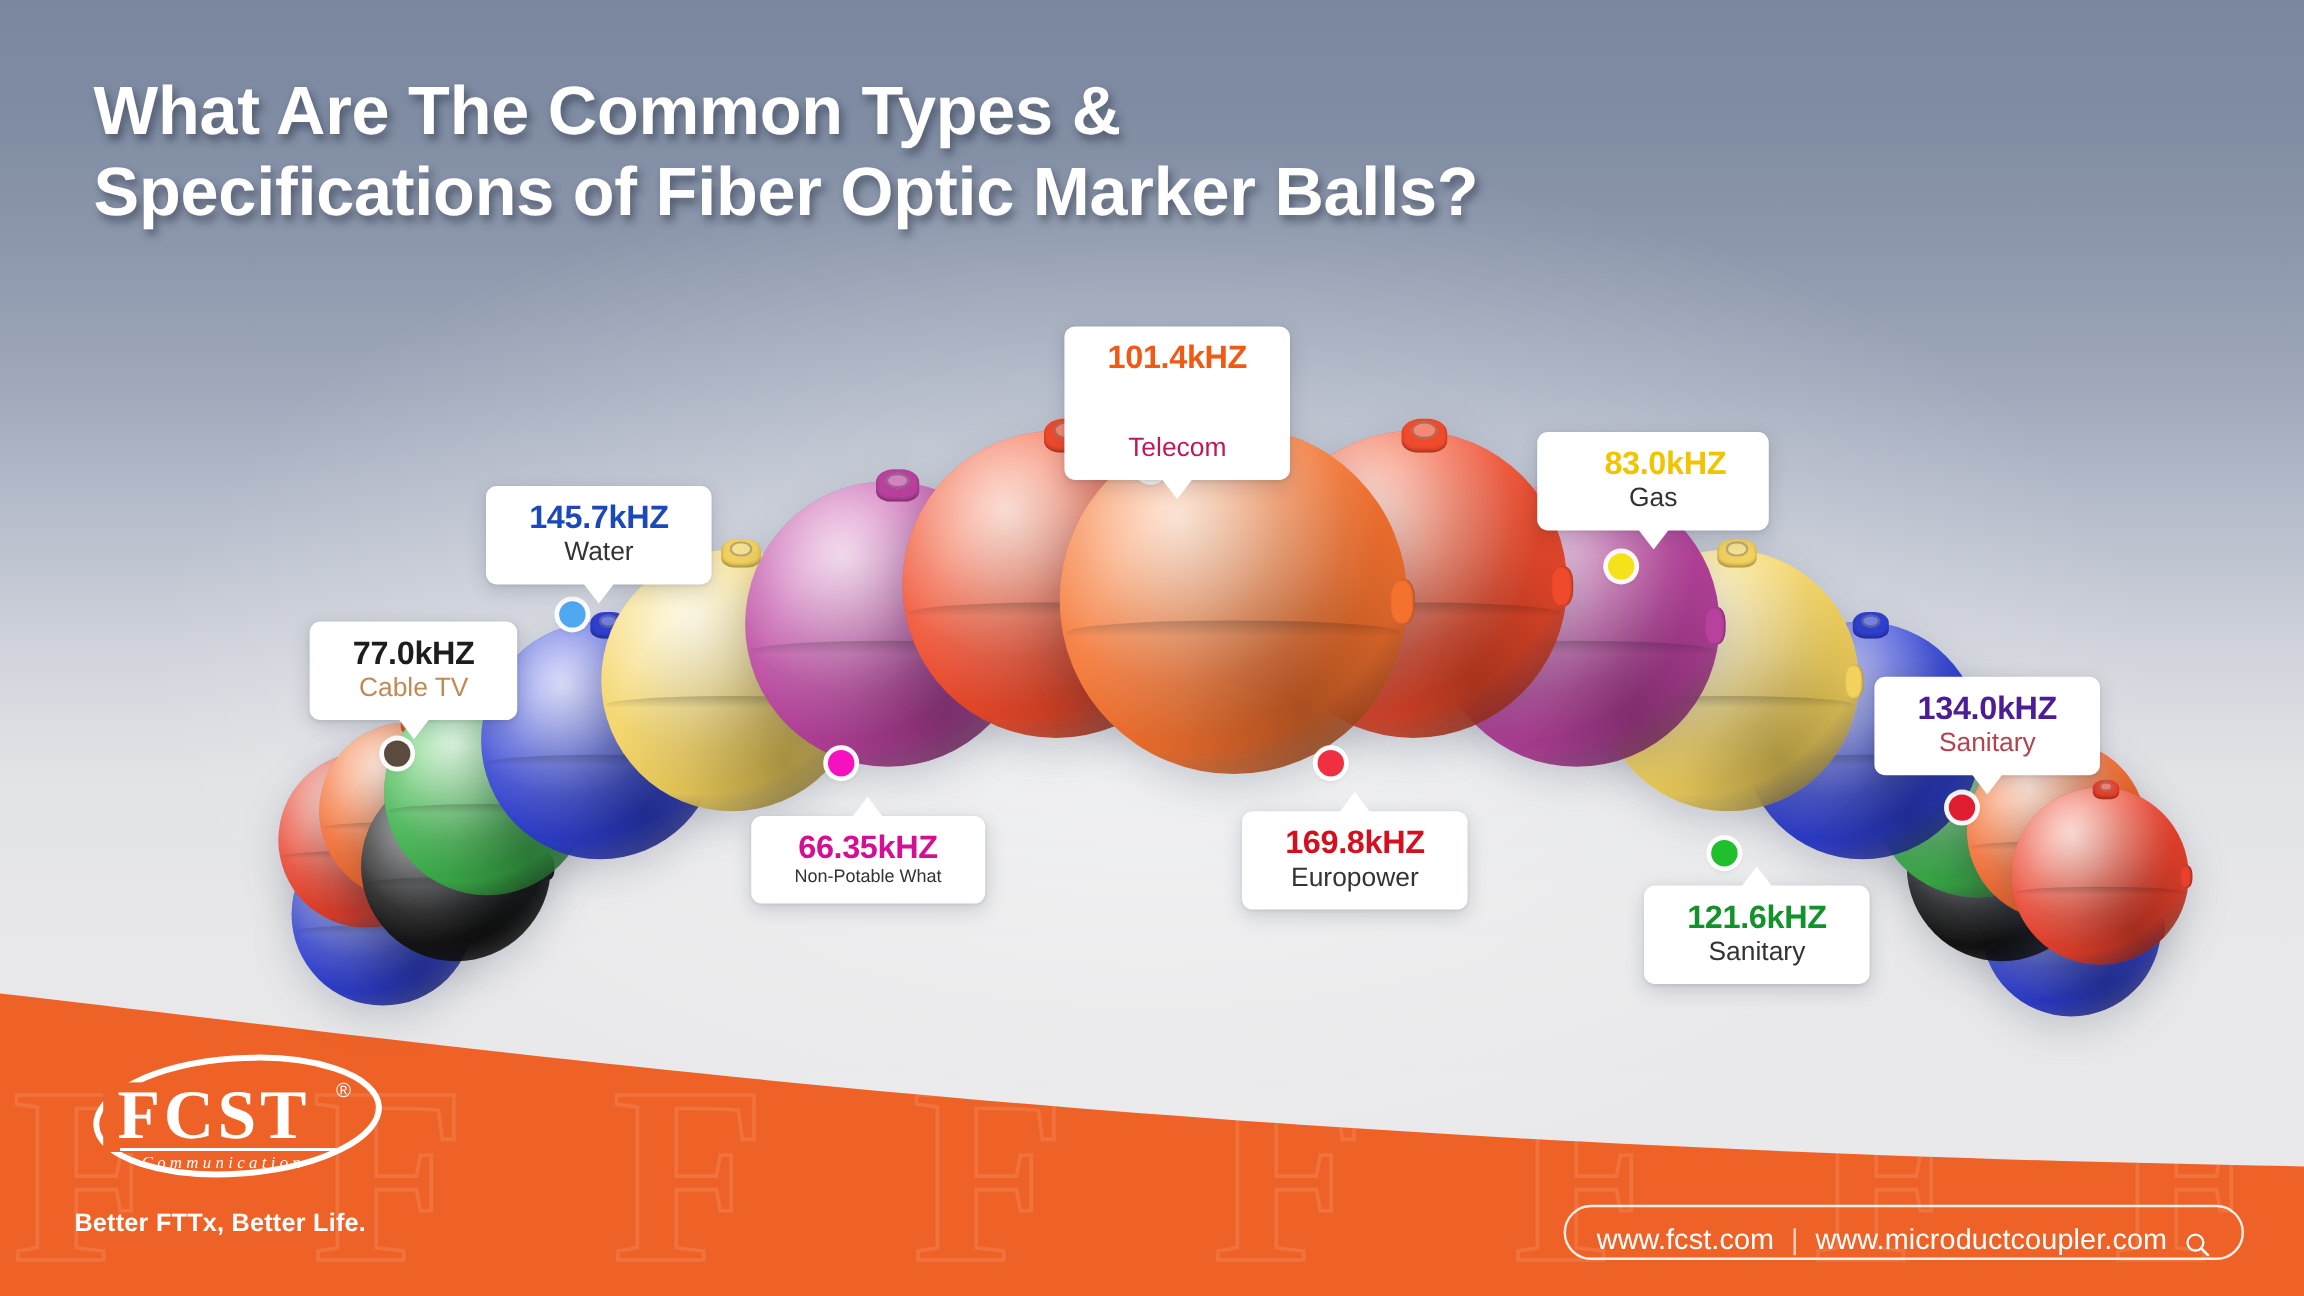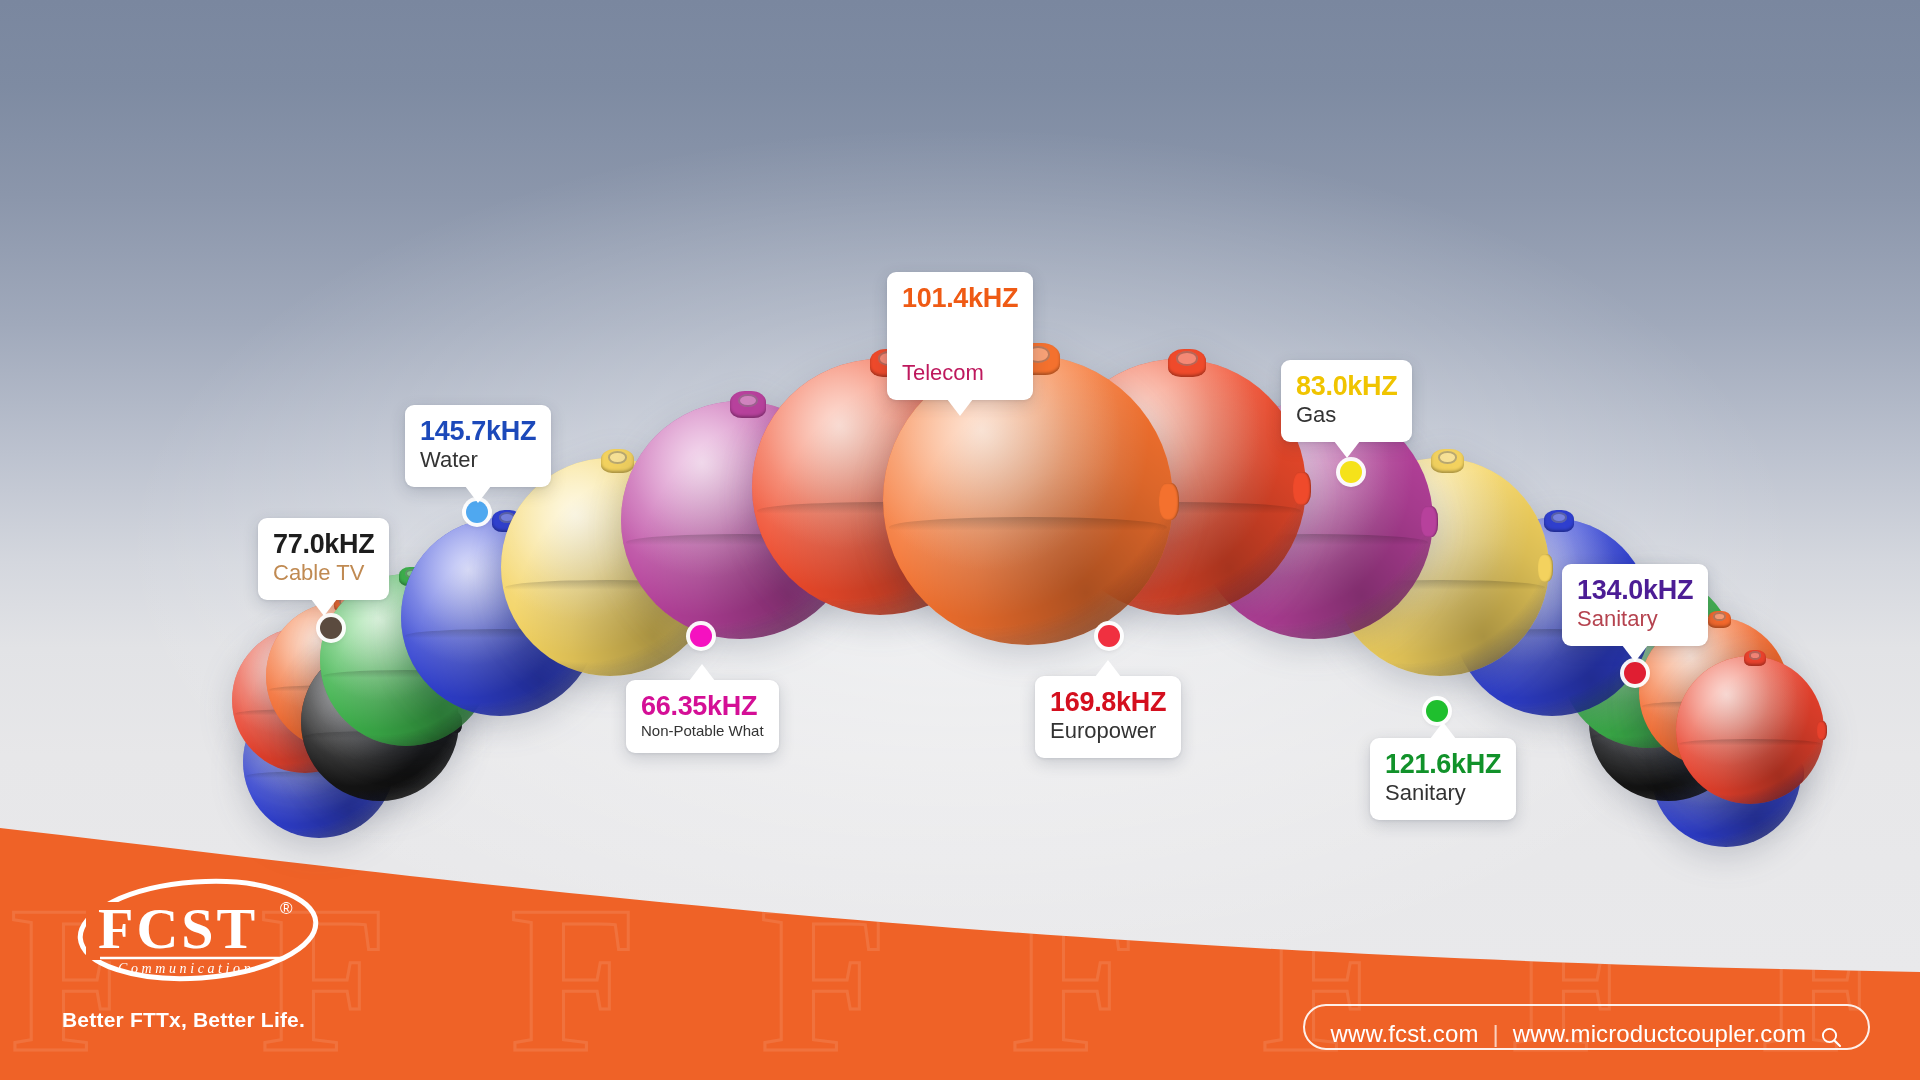--- a/index.html
+++ b/index.html
@@ -99,22 +99,22 @@
     right:-2%; top:44%;
     border-radius:40%;
   }
 
   
   .callout {
     position:absolute;
     background:#ffffff;
     border-radius:9px;
     box-shadow:0 5px 16px rgba(40,50,70,.18), 0 1px 3px rgba(40,50,70,.10);
-    padding:11px 15px 13px;
-    text-align:left;
+    padding:11px 36px 13px;
+    text-align:center;
     white-space:nowrap;
   }
   .callout .freq { font-size:27px; font-weight:bold; line-height:1.12; letter-spacing:-0.3px; }
   .callout .name { font-size:22px; color:#333; line-height:1.2; margin-top:1px; }
   .callout.small .name { font-size:15px; }
   .tail {
     position:absolute; width:0; height:0;
     border-left:13px solid transparent;
     border-right:13px solid transparent;
   }
@@ -128,20 +128,24 @@
   .dot.ring { box-shadow:0 0 0 4px rgba(255,255,255,.95), 0 2px 6px rgba(0,0,0,.22); }
 </style>
 </head>
 <body>
 
 <div id="stage">
 
   <div class="bg-sky"></div>
   <div class="bg-vignette"></div>
 
+  <h1 class="title">
+    <span>What Are The Common Types &amp;</span>
+    <span class="l2">Specifications of Fiber Optic Marker Balls?</span>
+  </h1>
 
   <div class="balls" id="balls">
       <div class="ball" style="left: 243px; top: 686px; width: 152px; height: 152px; z-index: 1; filter: drop-shadow(rgba(60, 70, 90, 0.22) 0px 10px 16px);">
         <div class="body" style="background: radial-gradient(circle at 36% 28%, rgb(125, 136, 239) 0%, rgb(47, 63, 208) 48%, rgb(47, 63, 208) 68%, rgba(0, 0, 0, 0.42) 100%);">
           <div class="hl"></div>
           <div class="seam"></div>
           <div class="shade"></div>
         </div>
         <div class="cap" style="background: rgb(47, 63, 208); box-shadow: rgba(0, 0, 0, 0.3) 0px -2px 3px inset;">
           <i></i>
@@ -368,21 +372,21 @@
         <div class="tail up"></div>
       </div>
       <div class="dot ring" style="left: 948px; top: 378px; background: rgb(245, 166, 35); z-index: 40;"></div>
       <div class="callout" style="left: 887px; top: 272px; z-index: 45;">
         <div class="freq" style="color: rgb(239, 90, 20);">101.4kHZ</div>
         <div class="name" style="color: #be185d; margin-top: 47px;">Telecom</div>
         <div class="tail down"></div>
       </div>
       <div class="dot ring" style="left: 1340px; top: 461px; background: rgb(245, 226, 26); z-index: 40;"></div>
       <div class="callout" style="left: 1281px; top: 360px; z-index: 45;">
-        <div class="freq" style="color: rgb(240, 196, 0);">83.0kHZ</div>
+        <div class="freq" style="color: rgb(240, 196, 0); margin-left: 20px;">83.0kHZ</div>
         <div class="name" style="color: rgb(51, 51, 51);">Gas</div>
         <div class="tail down"></div>
       </div>
       <div class="dot ring" style="left: 1098px; top: 625px; background: rgb(240, 48, 64); z-index: 40;"></div>
       <div class="callout" style="left: 1035px; top: 676px; z-index: 45;">
         <div class="freq" style="color: rgb(212, 15, 30);">169.8kHZ</div>
         <div class="name" style="color: rgb(51, 51, 51);">Europower</div>
         <div class="tail up"></div>
       </div>
       <div class="dot ring" style="left: 1624px; top: 662px; background: rgb(224, 30, 50); z-index: 40;"></div>

